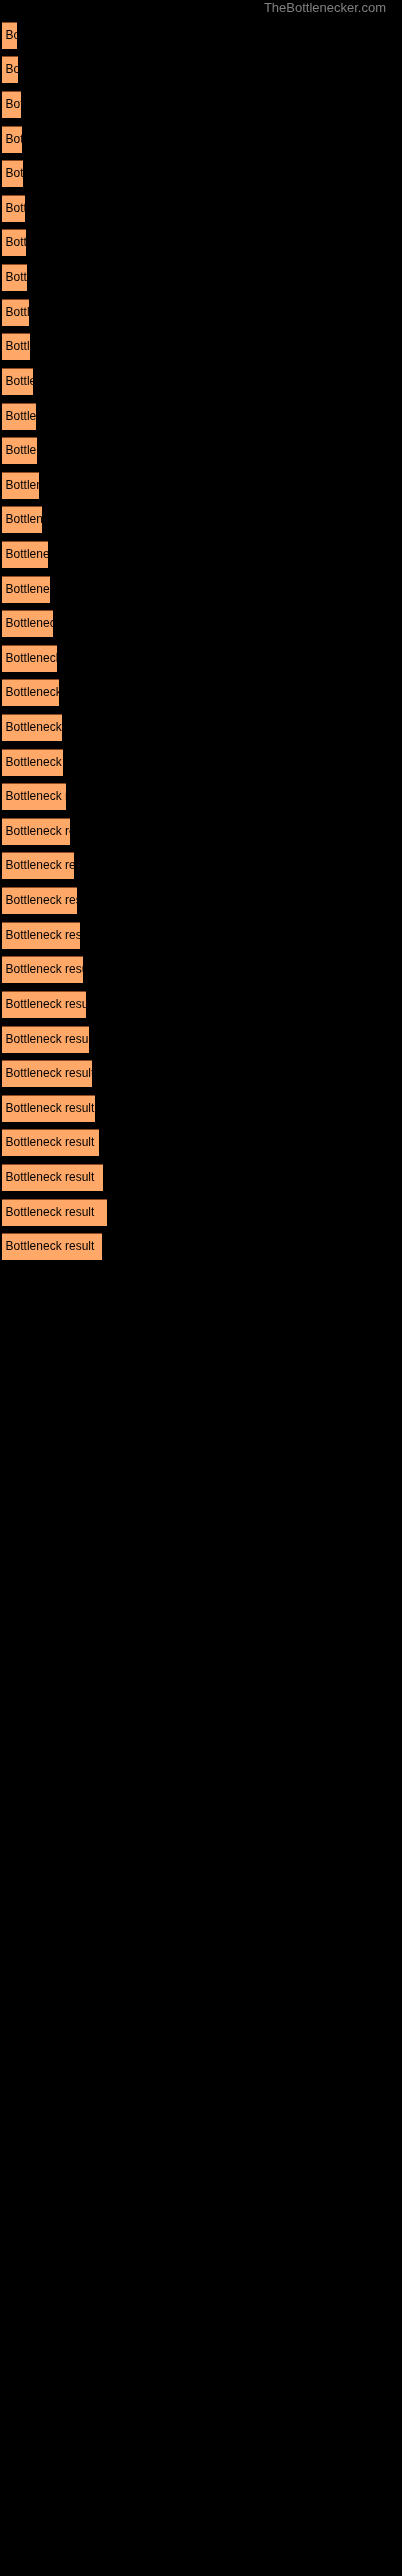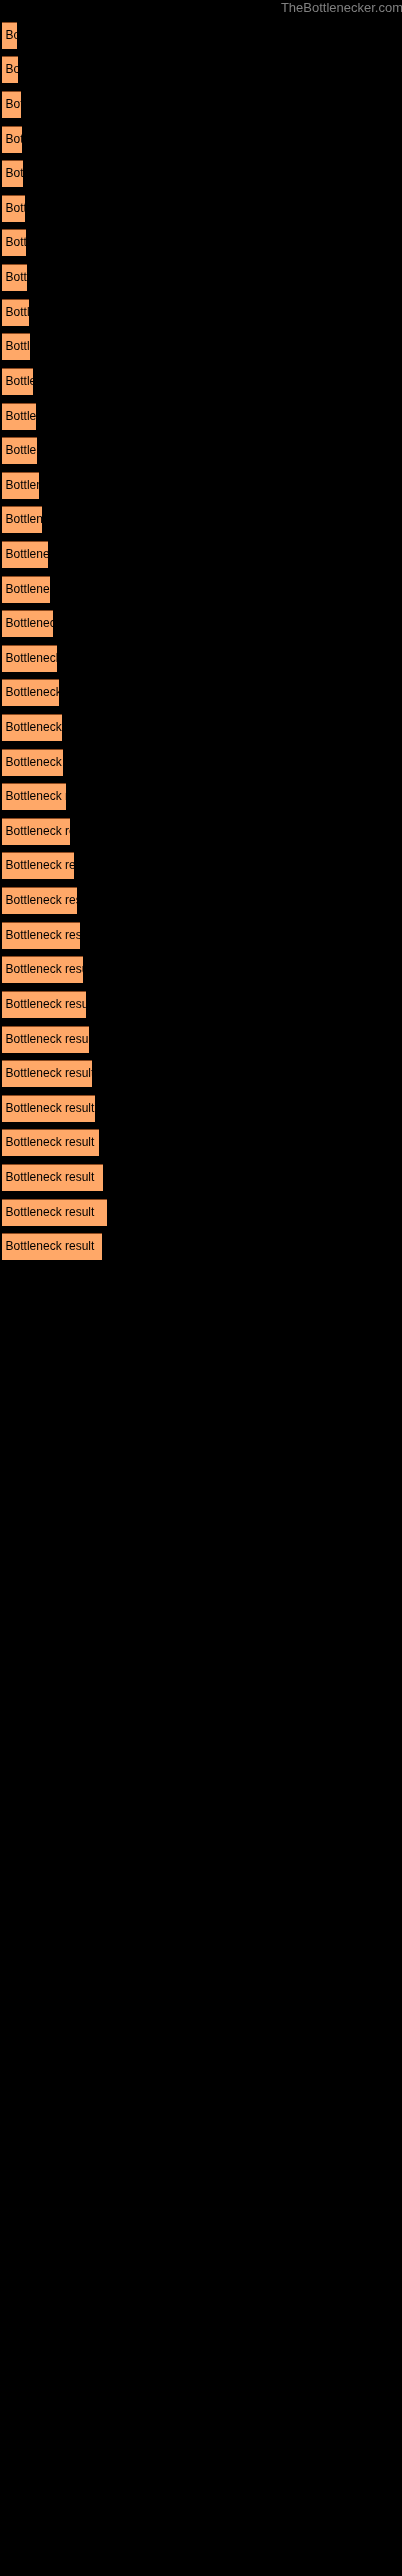--- a/index.html
+++ b/index.html
@@ -14,21 +14,21 @@
     overflow: hidden;
     font-family: "Liberation Sans", sans-serif;
   }
 
   .watermark {
     position: absolute;
     top: 0px;
     left: 0;
     width: 403px;
     text-align: right;
-    padding-right: 0;
+    padding-right: 17px;
     box-sizing: border-box;
     color: #808080;
     font-size: 13px;
     font-family: "Liberation Sans", sans-serif;
     letter-spacing: 0px;
     line-height: 16px;
     white-space: nowrap;
   }
 
   .chart {

